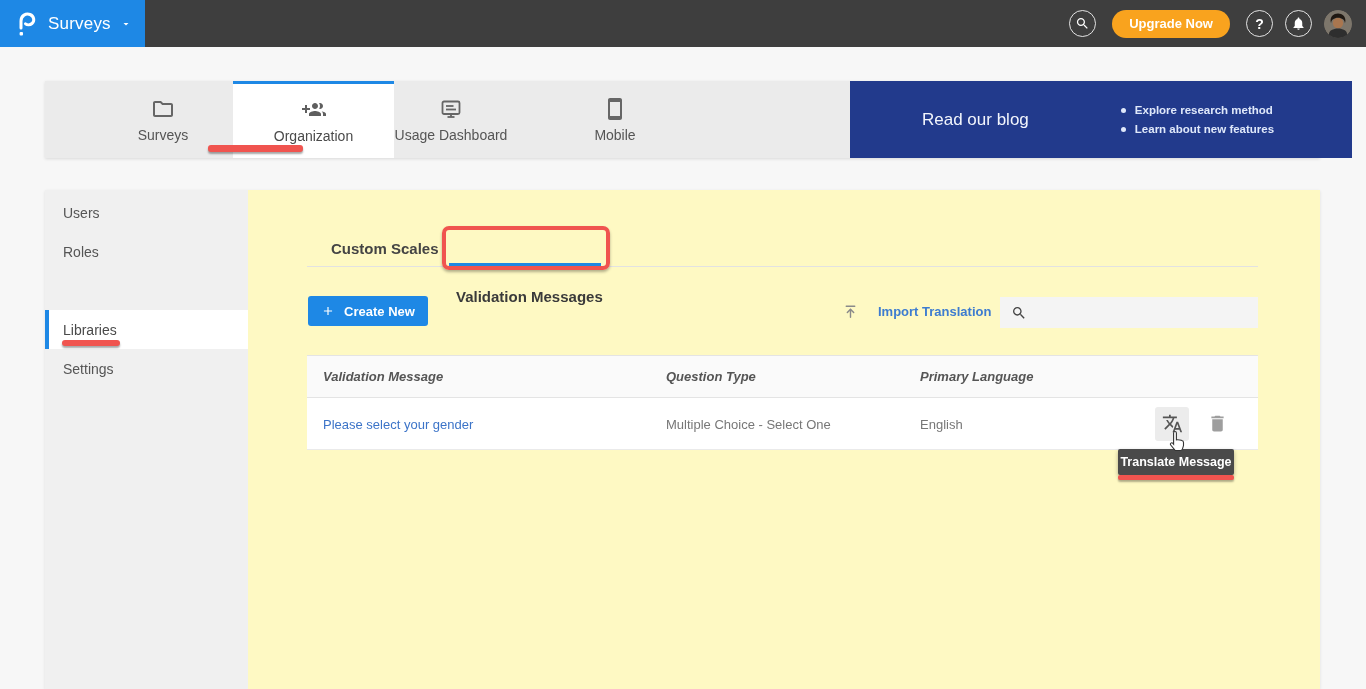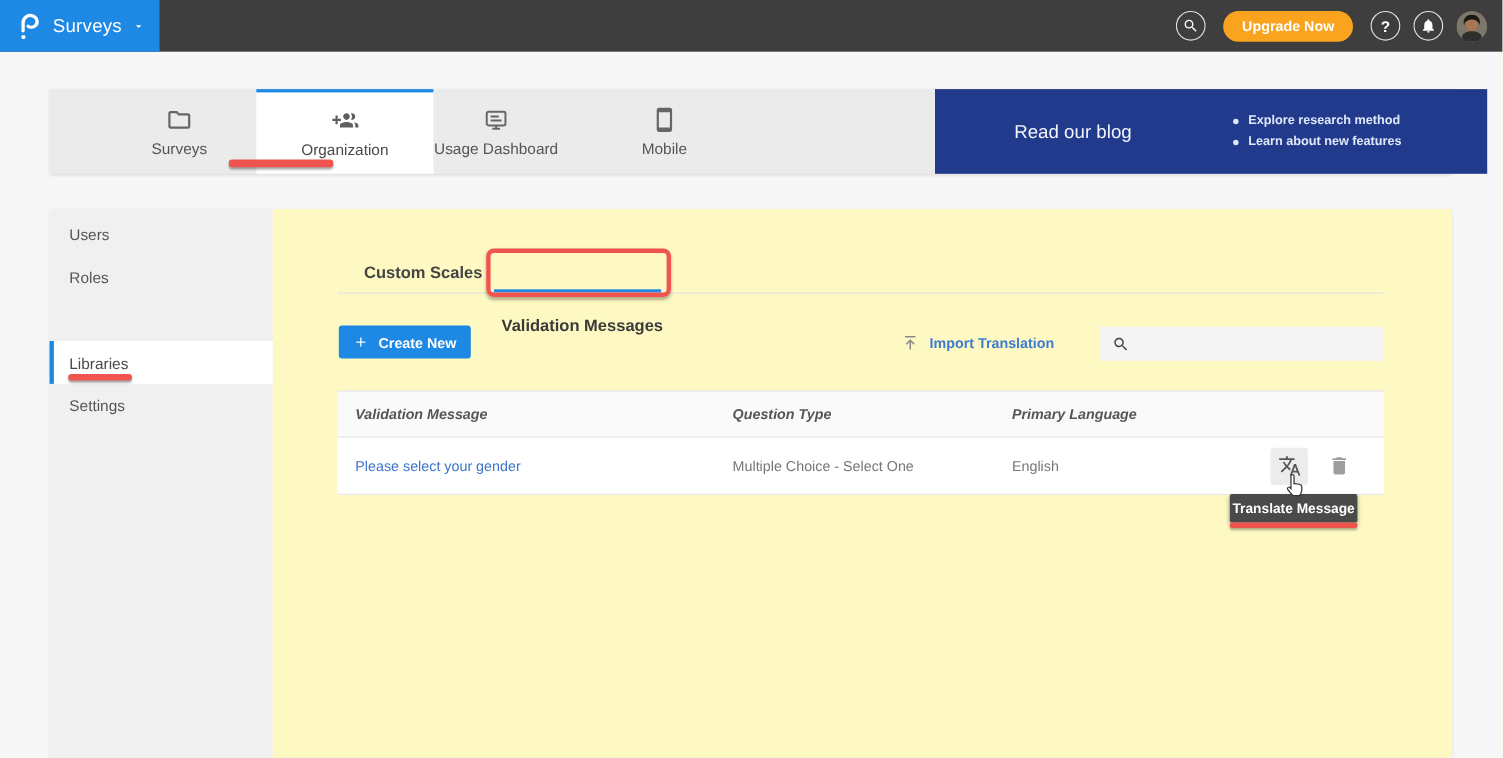--- a/index.html
+++ b/index.html
@@ -56,22 +56,22 @@
   .content-tab.active { color:#3a3a3a; }
   .tab-underline { position:absolute; left:404px; top:73px; width:152px; height:3px; background:#1e88e5; }
   .tabs-rule { position:absolute; left:262px; top:76px; width:951px; height:1px; background:#e2e2e2; }
   .ann-box { position:absolute; left:397px; top:36px; width:168px; height:44px;
              border:4px solid #f0544f; border-radius:7px; box-shadow:0 2px 3px rgba(0,0,0,.3); }
 
   
   .create-btn { position:absolute; left:263px; top:106px; width:120px; height:30px; background:#1e88e5;
                 border:none; border-radius:3px; color:#fff; display:flex; align-items:center;
                 justify-content:center; gap:9px; font-size:13px; font-weight:bold; font-family:inherit; cursor:pointer; }
-  .import-link { position:absolute; left:774px; top:106px; height:30px; display:flex; align-items:center;
-                 gap:9px; cursor:pointer;justify-content:center; }
+  .import-link { position:absolute; left:797px; top:106px; height:30px; display:flex; align-items:center;
+                 gap:19px; cursor:pointer;justify-content:center; }
   .import-link .import-label { color:#3d7cd0; font-size:13px; font-weight:bold; }
   .search-box { position:absolute; left:955px; top:107px; width:258px; height:31px; background:#f4f4f4;
                 display:flex; align-items:center; padding-left:11px; gap:8px; }
   .search-box input { flex:1; border:none; background:transparent; outline:none; font-size:13px;
                       color:#444; font-family:inherit; height:100%; }
 
   
   .tbl-header { position:absolute; left:262px; top:165px; width:951px; height:43px; background:#fafafa;
                 border-top:1px solid #e4e4e4; border-bottom:1px solid #e4e4e4; display:flex; align-items:center; }
   .tbl-row { position:absolute; left:262px; top:208px; width:951px; height:52px; background:#fff;
@@ -158,21 +158,21 @@
     <div class="nav-tab" style="left:328px;width:156px;text-align:center;">
       <svg viewBox="0 0 24 24" fill="none" stroke="#666" stroke-width="1.8">
         <rect x="3.5" y="4.5" width="17" height="12.5" rx="1.5"></rect>
         <line x1="7" y1="9" x2="14.5" y2="9"></line>
         <line x1="7" y1="12.5" x2="17" y2="12.5"></line>
         <line x1="12" y1="17" x2="12" y2="20"></line>
         <line x1="8.5" y1="20" x2="15.5" y2="20"></line>
       </svg>
       <span class="nav-label">Usage Dashboard</span>
     </div>
-    <div class="nav-tab" style="left:489px;width:140px;">
+    <div class="nav-tab" style="left:500px;width:140px;">
       <svg viewBox="0 0 24 24">
         <path d="M17 1H7c-1.1 0-2 .9-2 2v18c0 1.1.9 2 2 2h10c1.1 0 2-.9 2-2V3c0-1.1-.9-2-2-2zm0 18H7V5h10v14z" fill="#666"></path>
       </svg>
       <span class="nav-label">Mobile</span>
     </div>
 
     <div class="ann-underline" style="left:163px;top:64px;width:95px;height:7px;"></div>
   </div>
 
   <div class="promo">

